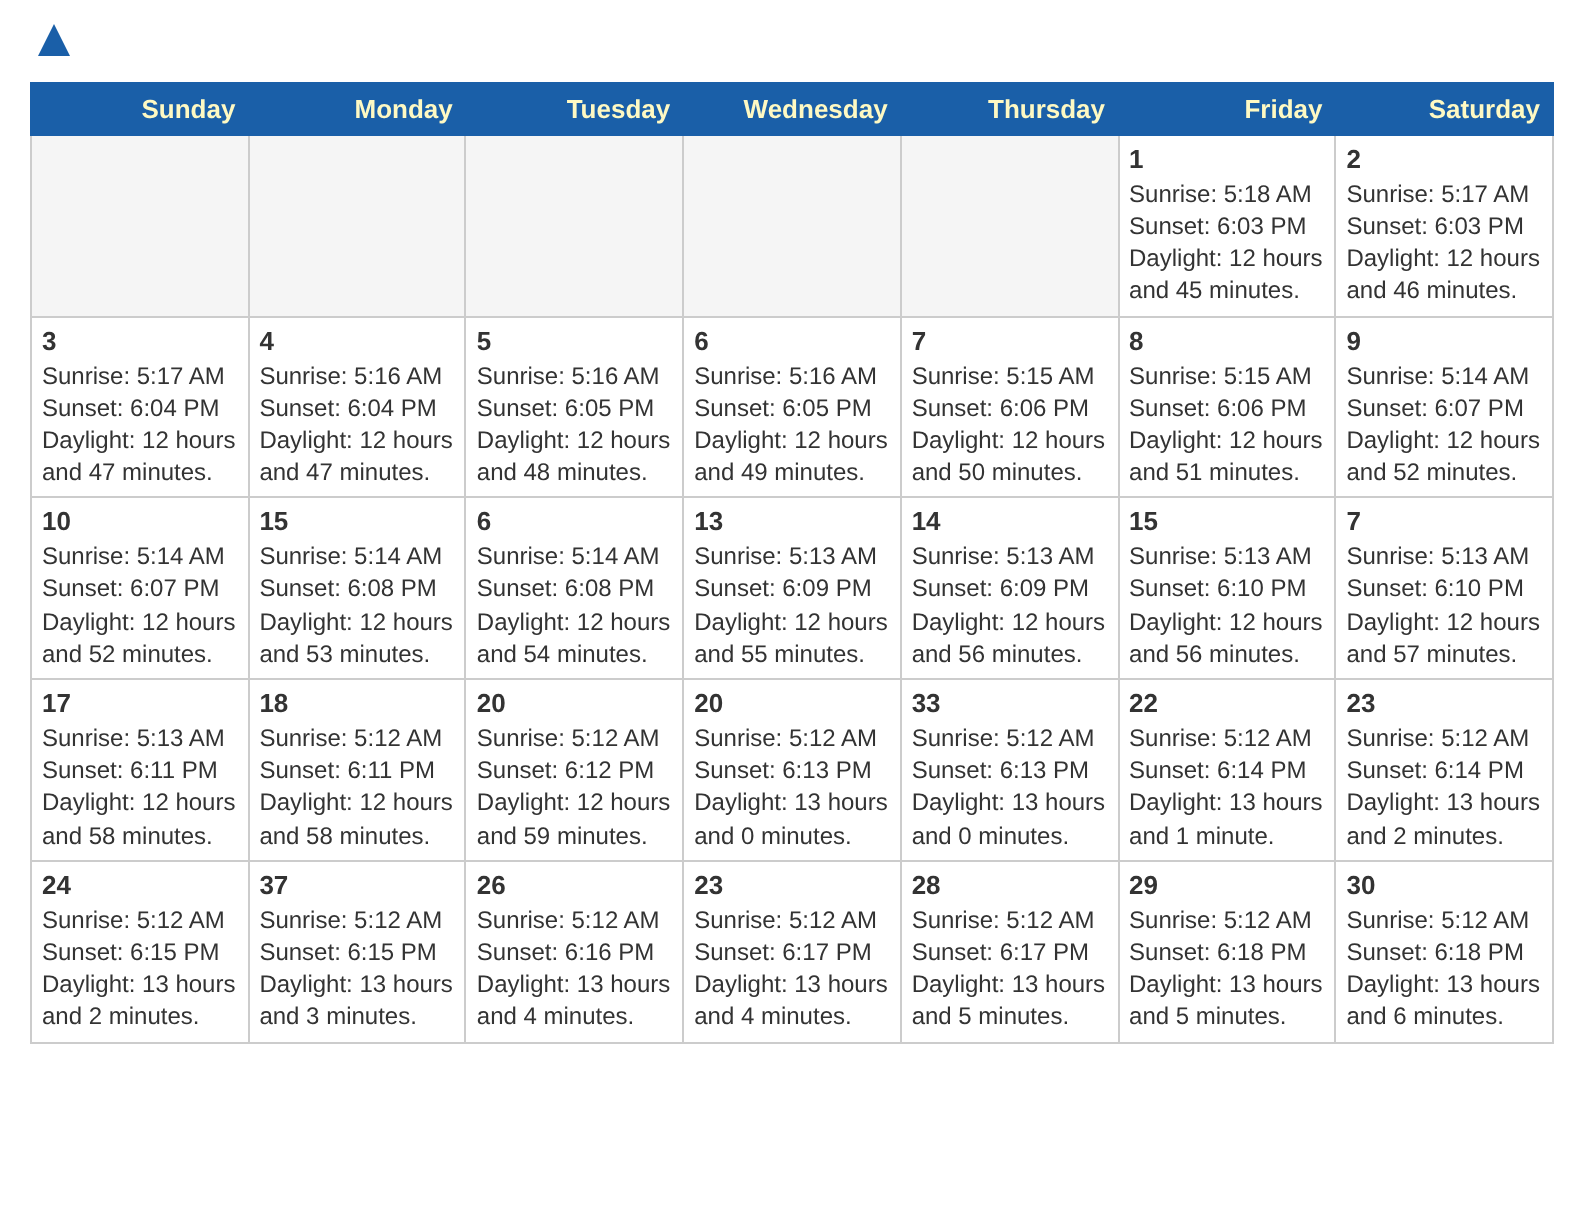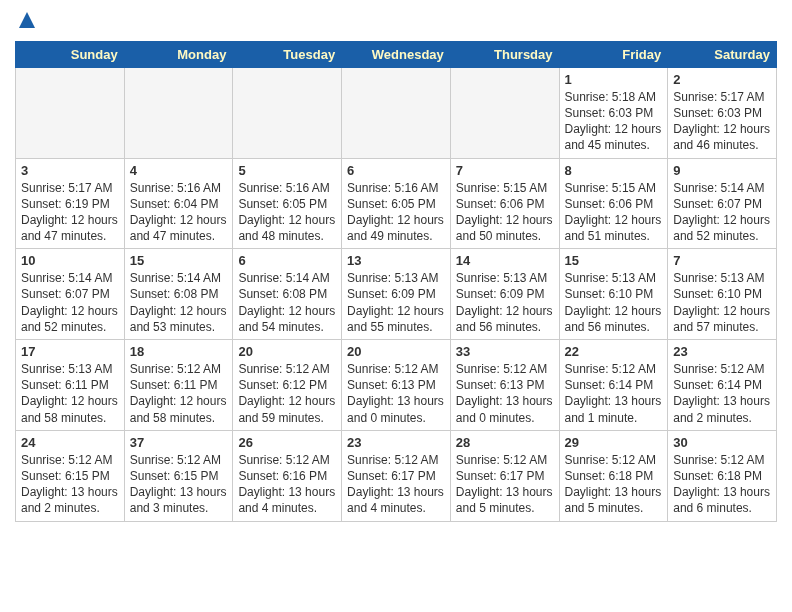--- a/index.html
+++ b/index.html
@@ -138,21 +138,21 @@
             <div class="day-info">Sunrise: 5:17 AM
 Sunset: 6:03 PM
 Daylight: 12 hours
 and 46 minutes.</div>
           </td>
         </tr>
         <tr>
           <td>
             <span class="day-num">3</span>
             <div class="day-info">Sunrise: 5:17 AM
-Sunset: 6:19 PM
+Sunset: 6:04 PM
 Daylight: 12 hours
 and 47 minutes.</div>
           </td>
           <td>
             <span class="day-num">4</span>
             <div class="day-info">Sunrise: 5:16 AM
 Sunset: 6:04 PM
 Daylight: 12 hours
 and 47 minutes.</div>
           </td>

